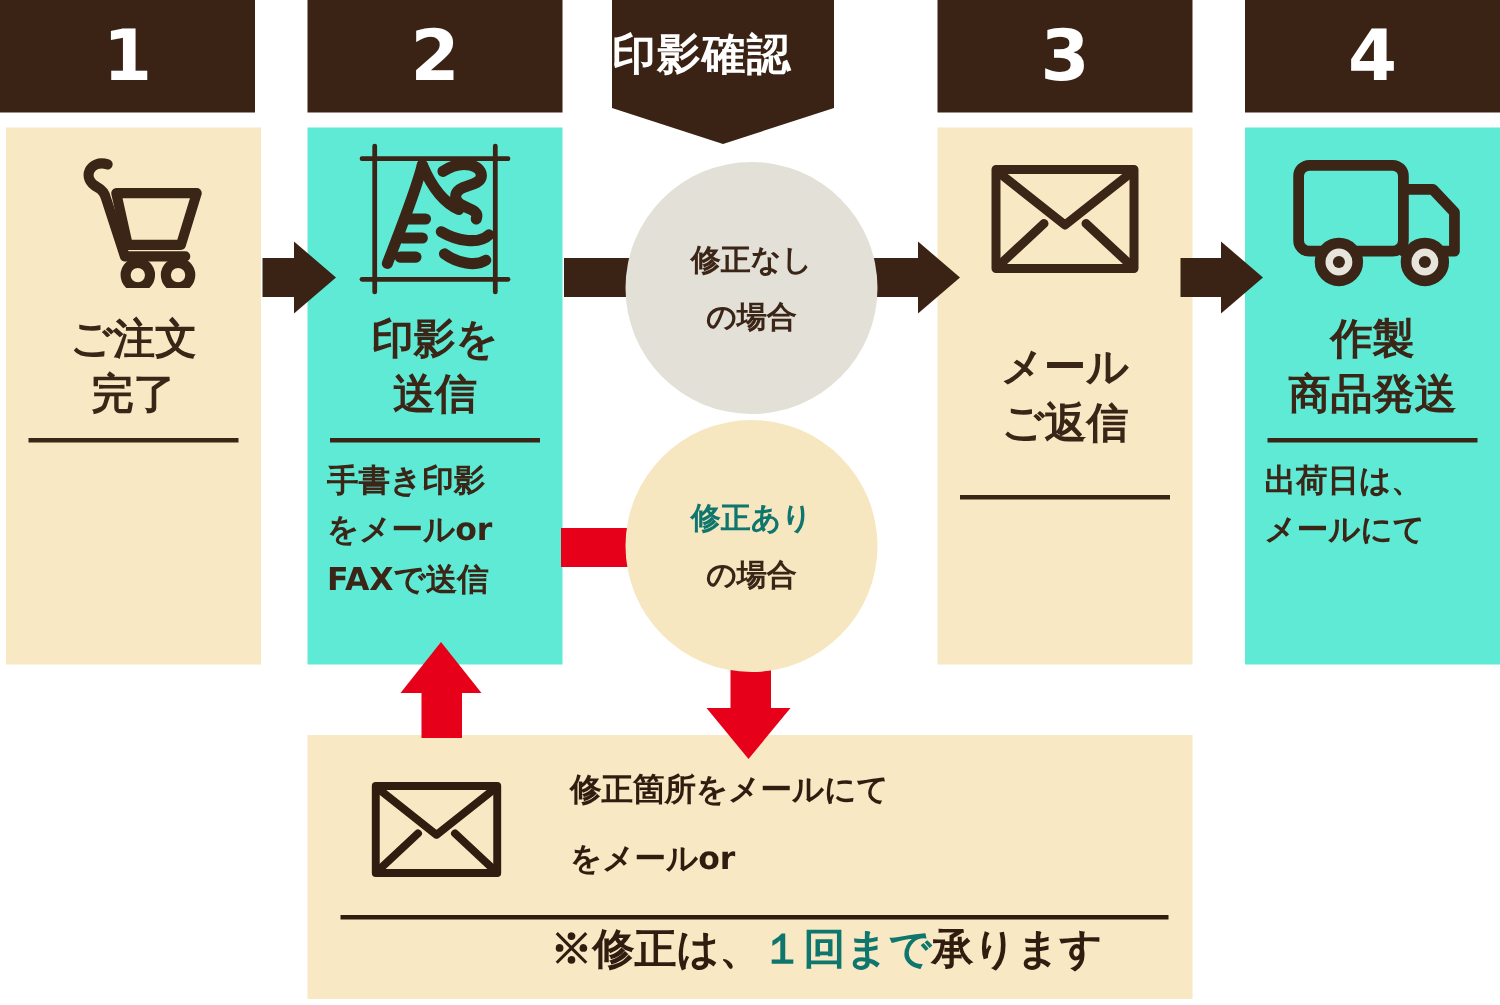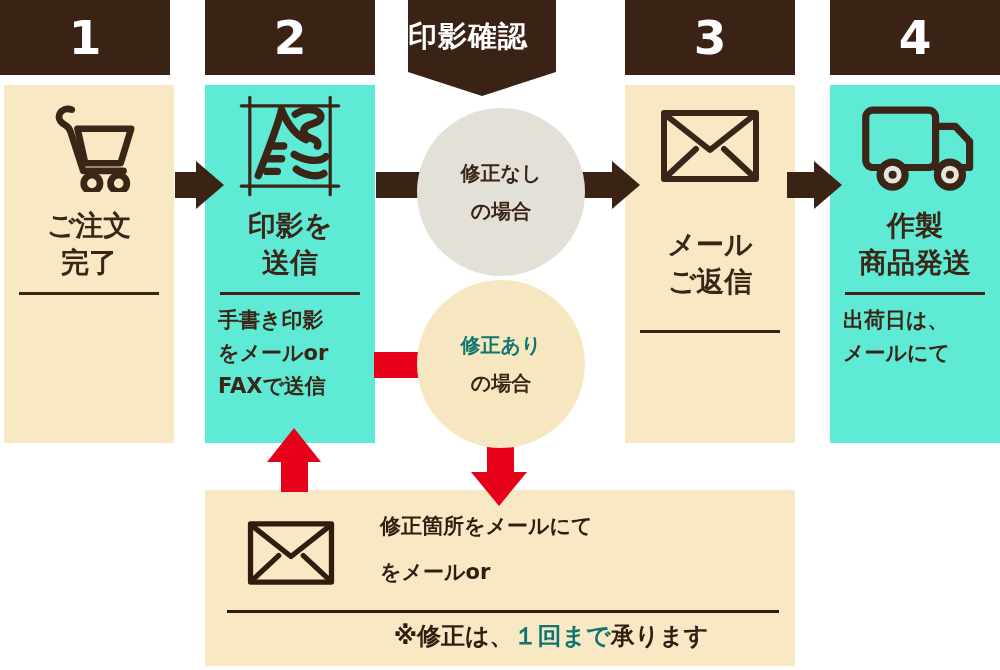--- a/index.html
+++ b/index.html
@@ -38,21 +38,21 @@
          border-bottom:24px solid transparent;border-left:28px solid #3a2314;z-index:2;}
   .tri-up{position:absolute;width:0;height:0;border-left:27px solid transparent;
           border-right:27px solid transparent;border-bottom:34px solid #e60019;z-index:2;}
   .tri-down{position:absolute;width:0;height:0;border-left:28px solid transparent;
             border-right:28px solid transparent;border-top:34px solid #e60019;z-index:2;}
   
   .cbox{position:absolute;left:205px;top:490px;width:590px;height:176px;background:#f8e8c4;z-index:1;}
   .cbox .mail{position:absolute;left:42px;top:30px;}
   .ctext{position:absolute;left:175px;top:13px;font-size:21px;line-height:46px;color:#301d10;}
   .cline{position:absolute;left:22px;right:16px;top:120px;border-top:3px solid #301d10;}
-  .cnote{position:absolute;left:110px;right:8px;top:129px;text-align:center;font-size:24px;line-height:34px;color:#301d10;}
+  .cnote{position:absolute;left:110px;right:8px;top:129px;text-align:center;font-size:28px;line-height:34px;color:#301d10;font-family:Liberation Mono, monospace;}
   svg{display:block;}
 </style>
 </head>
 <body>
 
 <div class="stage">
 
   <div class="hdr" style="left:0;">
       <span>1</span>
     </div>

